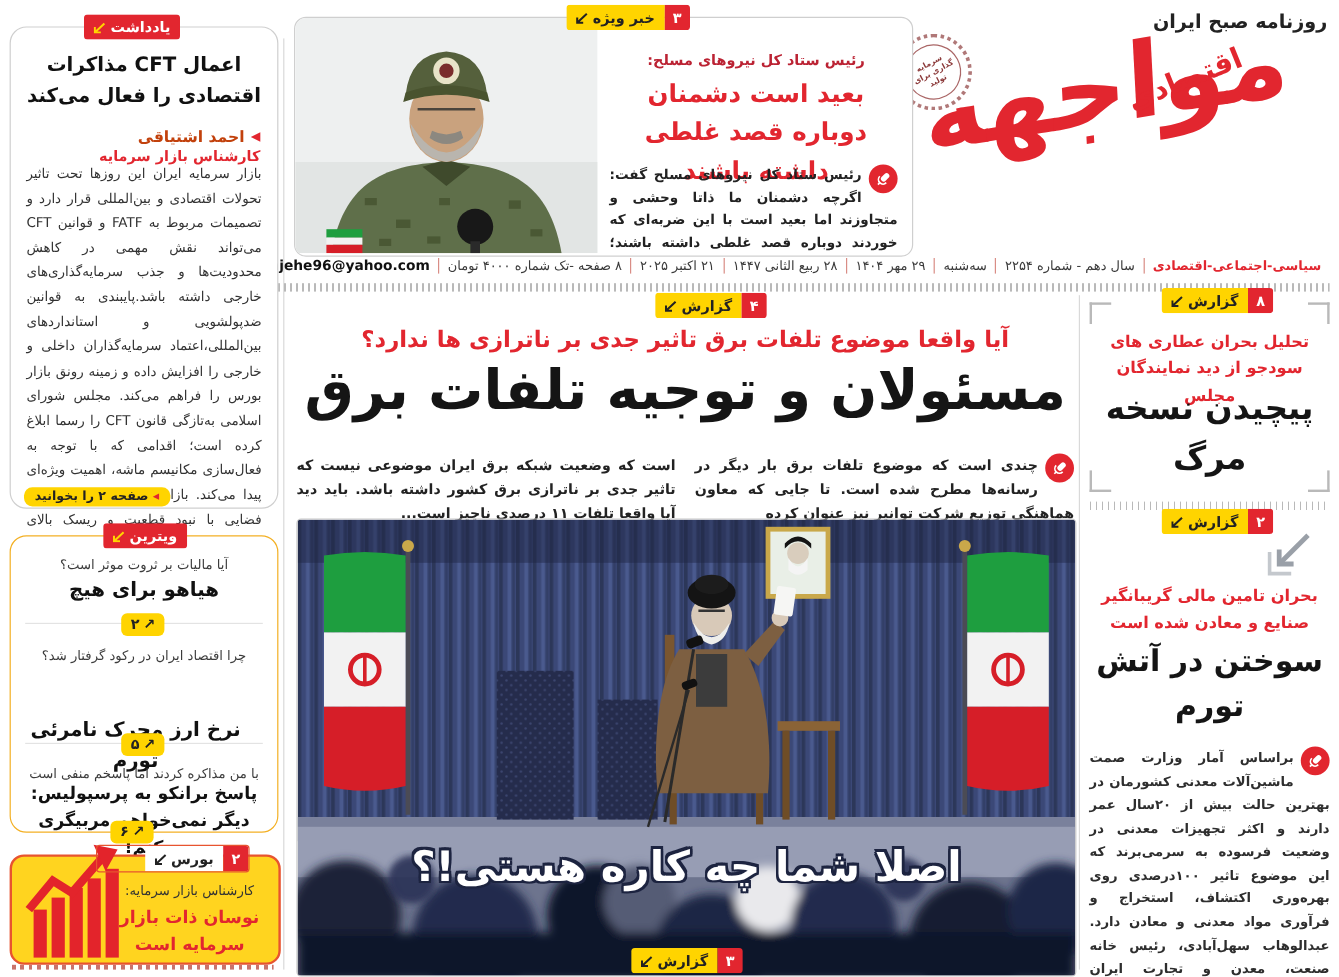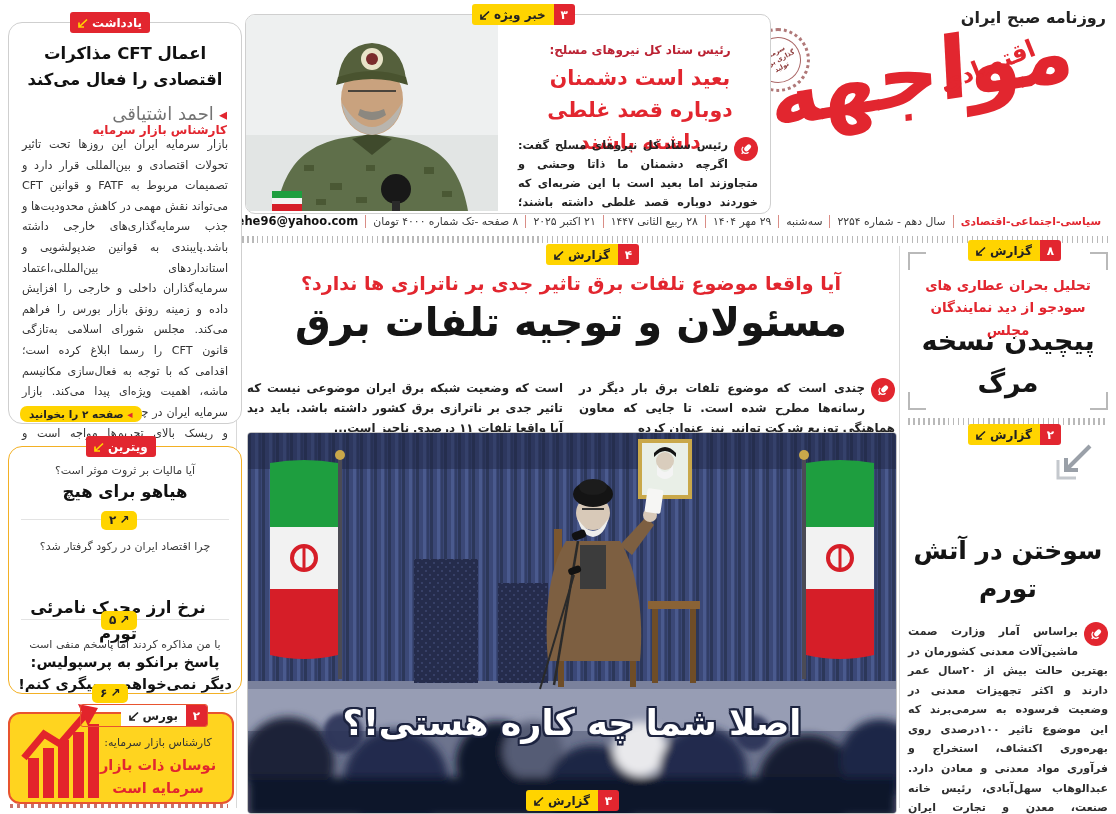--- a/index.html
+++ b/index.html
@@ -20,51 +20,51 @@
               background:#e2262f;color:#fff;font-size:12px;}
   .badge.yellow .lbl{background:#ffd400;color:#222;}
   .badge.red .lbl{background:#e2262f;color:#fff;}
   .badge.white .lbl{background:#fff;color:#222;}
   .pagebadge{display:inline-flex;direction:ltr;align-items:center;gap:3px;height:19px;
      background:#ffd400;color:#222;border-radius:5px;padding:0 8px;
      font-size:12px;font-weight:bold;}
   .sepline{position:absolute;left:12px;right:12px;height:1px;background:#e3e3e3;}
 
   
-  .roundbox{position:absolute;background:#fff;border:1px solid #cfcfcf;border-radius:14px;padding-left:10px;}
+  .roundbox{position:absolute;background:#fff;border:1px solid #cfcfcf;border-radius:14px;}
   .kicker{color:#e2262f;font-weight:bold;text-align:center;}
   .headline{color:#151515;font-weight:bold;text-align:center;}
   .bodytext{color:#333;text-align:justify;direction:rtl;}
   .miccircle{width:24px;height:24px;border-radius:50%;background:#e2262f;flex:none;
              display:inline-flex;align-items:center;justify-content:center;}
 
   
   #note-title{font-size:16.5px;font-weight:bold;text-align:center;color:#111;line-height:1.6;}
-  #note-author{font-size:18px;font-weight:normal;color:#737373;}
+  #note-author{font-size:13px;font-weight:bold;color:#c2410c;}
   #note-role{font-size:12px;font-weight:bold;color:#e2262f;}
   #note-body{font-size:11.2px;line-height:1.84;}
   .notefoot{position:absolute;background:#ffd400;border-radius:7px;padding:2px 9px;
       font-size:10.5px;font-weight:bold;color:#222;}
   .notefoot b{color:#e2262f;}
 
   
   .vit-kicker{font-size:11px;color:#3c3c3c;text-align:center;line-height:1.4;}
   .vit-head{font-size:16.5px;font-weight:bold;color:#111;text-align:center;line-height:1.55;}
 
   
   #dateline{position:absolute;display:flex;direction:rtl;align-items:center;
      font-size:10.8px;color:#3a3a3a;white-space:nowrap;}
   #dateline span{padding:0 7px;border-left:1px solid #d98d86;}
   #dateline span:last-child{border-left:none;}
   #dateline .redseg{color:#e2262f;font-weight:bold;}
   #dateline .contact{direction:ltr;font-weight:bold;color:#111;font-size:11.5px;}
 
   
   #main-kicker{font-size:19px;}
-  #main-headline{font-size:40px;line-height:1.0;white-space:nowrap;letter-spacing:-1px;}
+  #main-headline{font-size:46px;line-height:1.0;white-space:nowrap;letter-spacing:-1px;}
   .leadcols{position:absolute;display:flex;gap:16px;direction:rtl;}
   .leadcols p{margin:0;width:50%;font-size:11.8px;font-weight:bold;line-height:1.7;
       color:#222;text-align:justify;}
 
   
   #photo-frame{position:absolute;border:1px solid #c5c5c5;border-radius:4px;overflow:hidden;}
   #cap-kicker{display:inline-block;background:#e2262f;color:#fff;font-size:16.5px;
       font-weight:bold;padding:3px 16px;border-radius:2px;}
   #cap-headline{color:#fff;font-weight:bold;font-size:35px;
       text-shadow:-2px 0 #1d2440,2px 0 #1d2440,0 -2px #1d2440,0 2px #1d2440,
@@ -479,20 +479,21 @@
           <b>گزارش</b>
         </span>
       <span class="num">۲</span>
     </span>
   </div>
   <svg class="abs" width="44" height="44" style="left:1052px;top:440px;">
     <path d="M38 6 L14 30" stroke="#9aa0a8" stroke-width="4" fill="none"></path>
     <path d="M14 18 L14 30 L26 30" stroke="#9aa0a8" stroke-width="4" fill="none"></path>
     <path d="M6 20 V38 H24" stroke="#c4c8cd" stroke-width="3" fill="none"></path>
   </svg>
+  <div class="abs kicker" id="r2-kicker" style="left:908px;width:200px;top:486px;">بحران تامین مالی گریبانگیر صنایع و معادن شده است</div>
   <div class="abs headline" id="r2-headline" style="left:908px;width:200px;top:532px;">سوختن در آتش تورم</div>
   <div class="abs" style="left:908px;width:200px;top:622px;">
     <span class="miccircle" style="float:right;margin-left:6px;">
       <svg width="16" height="16">
           <use href="#micglyph"></use>
         </svg>
     </span>
     <p id="r2-body" style="margin:0;">براساس آمار وزارت صمت ماشین‌آلات معدنی کشورمان در بهترین حالت بیش از ۲۰سال عمر دارند و اکثر تجهیزات معدنی در وضعیت فرسوده به سرمی‌برند که این موضوع تاثیر ۱۰۰درصدی روی بهره‌وری اکتشاف، استخراج و فرآوری مواد معدنی و معادن دارد. عبدالوهاب سهل‌آبادی، رئیس خانه صنعت، معدن و تجارت ایران درخصوص چالش‌های پیش‌روی معدنکاران گفت: یکی از مهم‌ترین و دشوارترین مشکلاتی که امروز در معادن کشور وجود دارد، مسئله تامین سوخت است. این مشکل یکی از اصلی‌ترین موانع تولید در معادن به‌شمار می‌رود...</p>
   </div>
 

